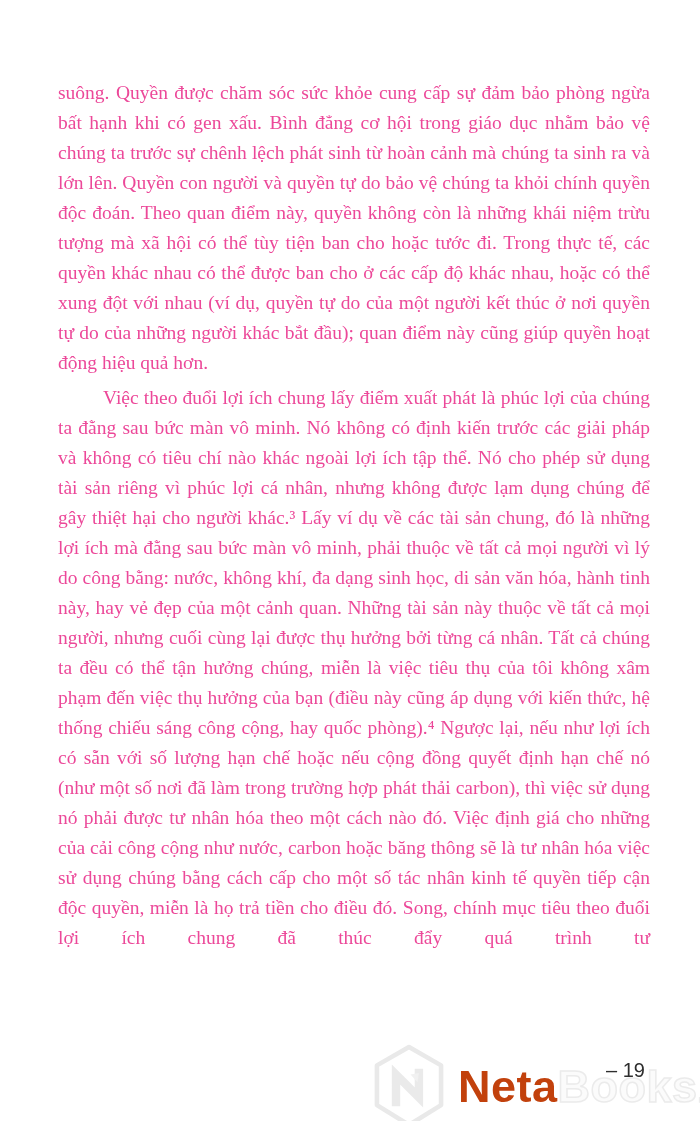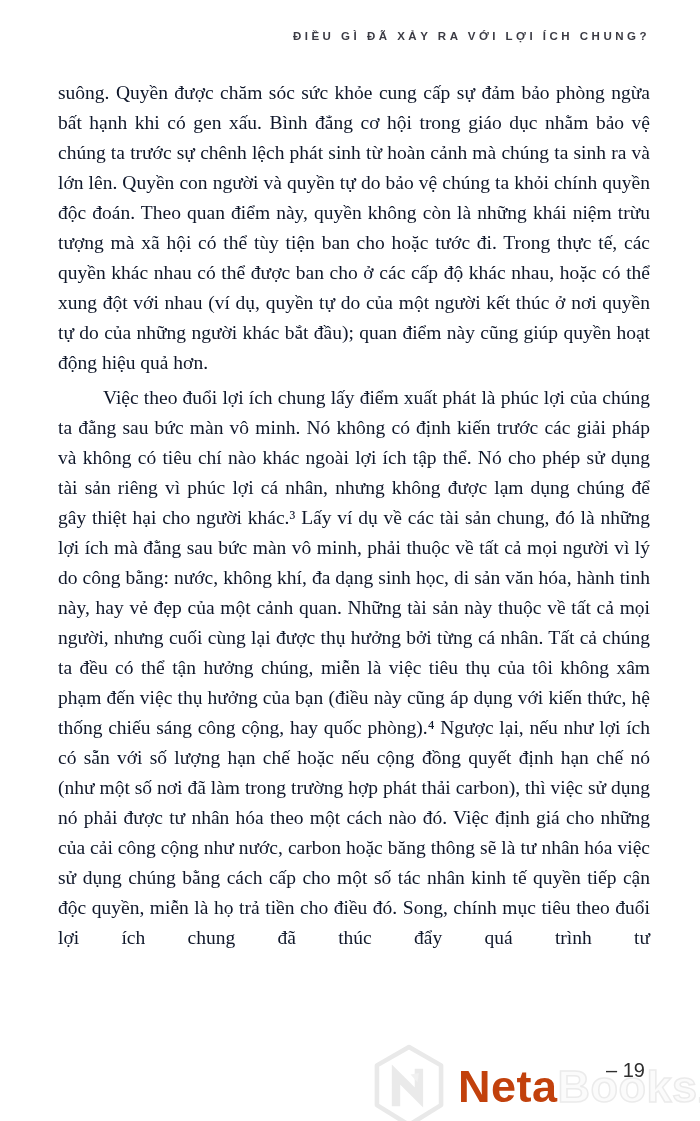--- a/index.html
+++ b/index.html
@@ -27,21 +27,21 @@
     letter-spacing: 3.5px;
     color: #3b3b44;
     text-transform: uppercase;
     white-space: nowrap;
   }
   .content {
     position: absolute;
     top: 78px;
     left: 58px;
     width: 592px;
-    color: #0f172a;
+    color: #ec4899;
   }
   .content p {
     margin: 0;
     font-size: 19.5px;
     line-height: 30px;
     text-align: justify;
     text-justify: inter-word;
   }
   .content p.para-2 {
     margin-top: 5px;
@@ -98,21 +98,20 @@
     color: #2e2e2e;
     z-index: 2;
     white-space: nowrap;
   }
 </style>
 </head>
 <body>
 
 <div class="page">
 
-  <div class="running-header">ĐIỀU GÌ ĐÃ XẢY RA VỚI LỢI ÍCH CHUNG?</div>
 
   <div class="content">
     <p class="para-1">suông. Quyền được chăm sóc sức khỏe cung cấp sự đảm bảo phòng ngừa bất hạnh khi có gen xấu. Bình đẳng cơ hội trong giáo dục nhằm bảo vệ chúng ta trước sự chênh lệch phát sinh từ hoàn cảnh mà chúng ta sinh ra và lớn lên. Quyền con người và quyền tự do bảo vệ chúng ta khỏi chính quyền độc đoán. Theo quan điểm này, quyền không còn là những khái niệm trừu tượng mà xã hội có thể tùy tiện ban cho hoặc tước đi. Trong thực tế, các quyền khác nhau có thể được ban cho ở các cấp độ khác nhau, hoặc có thể xung đột với nhau (ví dụ, quyền tự do của một người kết thúc ở nơi quyền tự do của những người khác bắt đầu); quan điểm này cũng giúp quyền hoạt động hiệu quả hơn.</p>
     <p class="para-2">Việc theo đuổi lợi ích chung lấy điểm xuất phát là phúc lợi của chúng ta đằng sau bức màn vô minh. Nó không có định kiến trước các giải pháp và không có tiêu chí nào khác ngoài lợi ích tập thể. Nó cho phép sử dụng tài sản riêng vì phúc lợi cá nhân, nhưng không được lạm dụng chúng để gây thiệt hại cho người khác.³ Lấy ví dụ về các tài sản chung, đó là những lợi ích mà đằng sau bức màn vô minh, phải thuộc về tất cả mọi người vì lý do công bằng: nước, không khí, đa dạng sinh học, di sản văn hóa, hành tinh này, hay vẻ đẹp của một cảnh quan. Những tài sản này thuộc về tất cả mọi người, nhưng cuối cùng lại được thụ hưởng bởi từng cá nhân. Tất cả chúng ta đều có thể tận hưởng chúng, miễn là việc tiêu thụ của tôi không xâm phạm đến việc thụ hưởng của bạn (điều này cũng áp dụng với kiến thức, hệ thống chiếu sáng công cộng, hay quốc phòng).⁴ Ngược lại, nếu như lợi ích có sẵn với số lượng hạn chế hoặc nếu cộng đồng quyết định hạn chế nó (như một số nơi đã làm trong trường hợp phát thải carbon), thì việc sử dụng nó phải được tư nhân hóa theo một cách nào đó. Việc định giá cho những của cải công cộng như nước, carbon hoặc băng thông sẽ là tư nhân hóa việc sử dụng chúng bằng cách cấp cho một số tác nhân kinh tế quyền tiếp cận độc quyền, miễn là họ trả tiền cho điều đó. Song, chính mục tiêu theo đuổi lợi ích chung đã thúc đẩy quá trình tư</p>
   </div>
 
   <div class="footer">
 
     <div class="watermark">
       <svg class="wm-logo" viewBox="0 0 100 110" aria-hidden="true">

